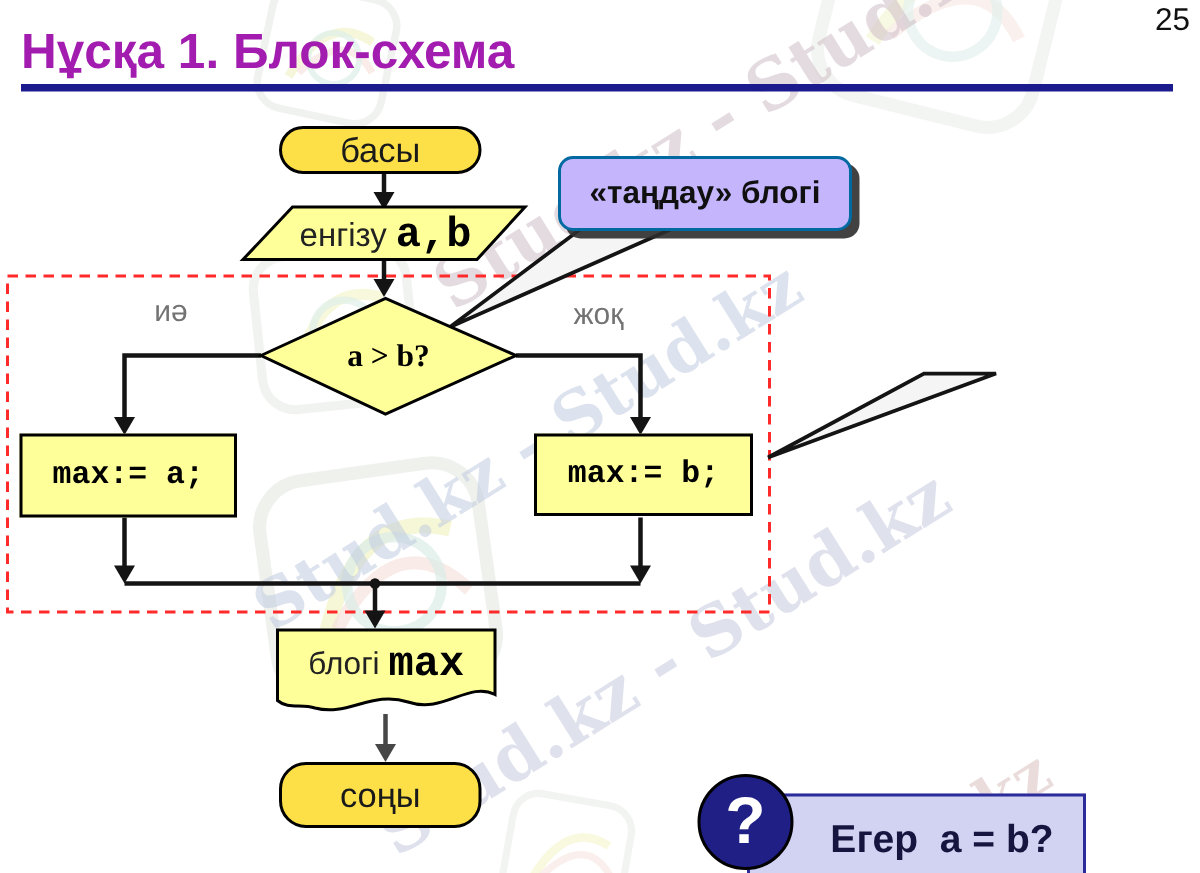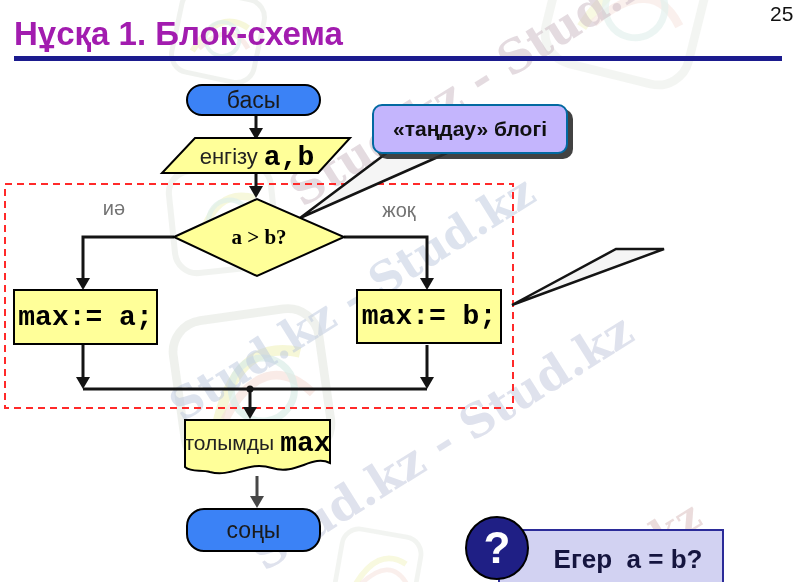--- a/index.html
+++ b/index.html
@@ -15,22 +15,22 @@
   }
   .logo{position:absolute;z-index:0;pointer-events:none;}
   
   .page-num{position:absolute;top:2px;left:770px;font-size:21px;color:#111;z-index:6;}
   .title{position:absolute;top:15px;left:14px;font-size:33px;font-weight:bold;color:#a21caf;z-index:6;}
   .title-rule{position:absolute;top:56px;left:14px;width:768px;height:5px;background:#1b1b8e;z-index:6;}
   
   .flow-svg{position:absolute;left:0;top:0;z-index:2;}
   
   .node{position:absolute;z-index:3;display:flex;align-items:center;justify-content:center;box-sizing:border-box;}
-  .terminator{background:#3b82f6;border:2px solid #000;border-radius:18px;font-size:23px;color:#1a1a1a;}
-  .process{background:#ffff99;border:2px solid #000;font-family:"Liberation Mono","DejaVu Sans Mono",monospace;font-weight:bold;font-size:28px;color:#000;}
+  .terminator{background:#fde047;border:2px solid #000;border-radius:18px;font-size:23px;color:#1a1a1a;}
+  .process{background:#ffff99;border:2px solid #000;font-family:"Liberation Mono","DejaVu Sans Mono",monospace;font-weight:bold;font-size:21px;color:#000;}
   .shape-text{position:absolute;z-index:4;display:flex;align-items:center;justify-content:center;white-space:nowrap;}
   .sans-word{font-size:22px;color:#222;}
   .mono-var{font-family:"Liberation Mono","DejaVu Sans Mono",monospace;font-weight:bold;font-size:28px;color:#000;margin-left:6px;}
   .decision-text{font-family:Liberation Serif, serif;font-weight:bold;font-size:21px;color:#000;}
   .branch-label{position:absolute;z-index:4;font-size:20px;color:#737373;text-align:center;}
   
   .callout{
     position:absolute;z-index:3;background:#c4b5fd;border:2px solid #0369a1;border-radius:10px;
     box-shadow:5px 5px 0 rgba(45,45,45,.9);
     display:flex;flex-direction:column;align-items:center;justify-content:center;
@@ -162,21 +162,21 @@
 
   <div class="node process" style="left:13px;top:289px;width:145px;height:56px;">
     <span>max:= a;</span>
   </div>
 
   <div class="node process" style="left:356px;top:289px;width:146px;height:55px;">
     <span>max:= b;</span>
   </div>
 
   <div class="shape-text" style="left:185px;top:420px;width:145px;height:46px;">
-    <span class="sans-word" style="font-size:21px;">толымды</span>
+    <span class="sans-word" style="font-size:21px;">блогі</span>
     <span class="mono-var">max</span>
   </div>
 
   <div class="node terminator" style="left:186px;top:508px;width:135px;height:44px;">
     <span>соңы</span>
   </div>
 
   <div class="callout" style="left:372px;top:104px;width:192px;height:46px;">
     <span>«таңдау» блогі</span>
   </div>

